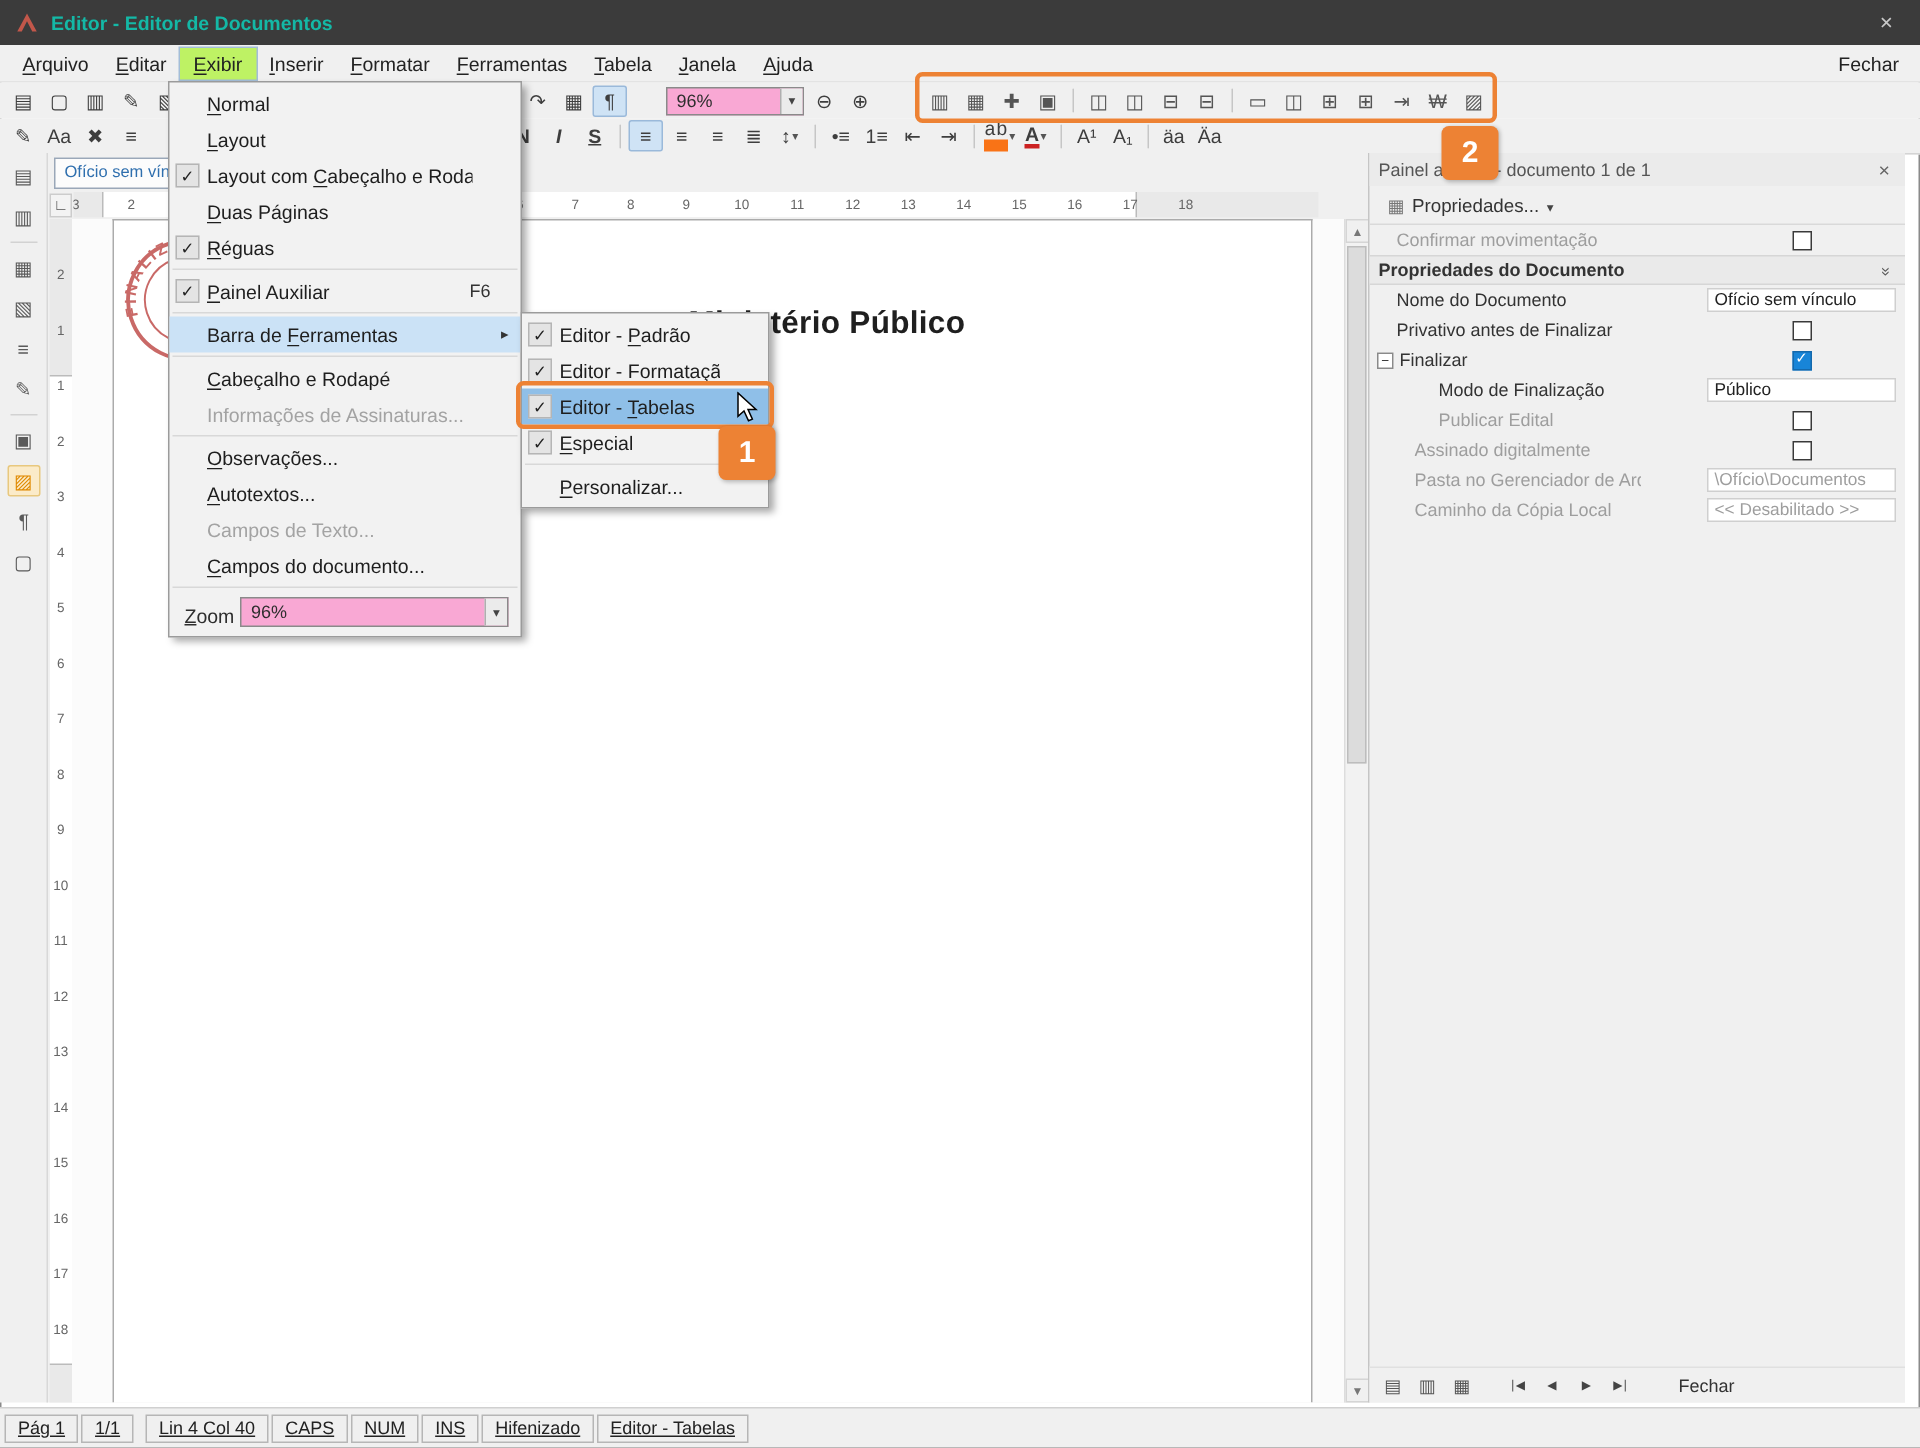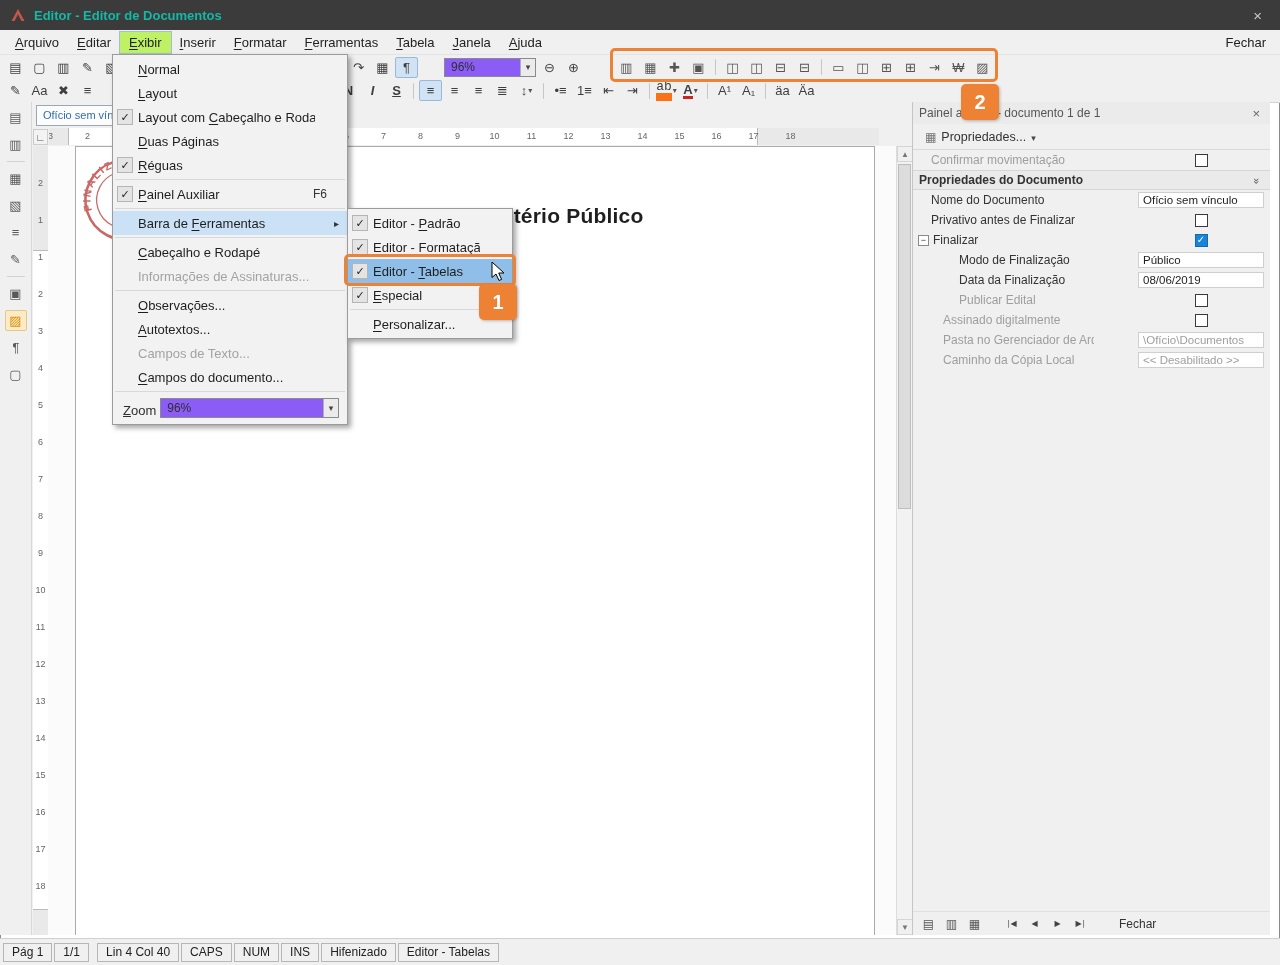--- a/index.html
+++ b/index.html
@@ -34,21 +34,21 @@
   .tb-icon.sep { width:1px; min-width:1px; height:16px; background:#C6C6C6; border:none; margin:0 4px; }
   .tb-icon.pressed { background:#CFE3F5; border:1px solid #9AB9DA; }
   .tb-icon.bold .glyph { font-weight:bold; }
   .tb-icon.italic .glyph { font-style:italic; font-weight:bold; }
   .tb-icon.underline .glyph { text-decoration:underline; font-weight:bold; }
   .tb-icon.dropdown::after { content:"▾"; font-size:8px; color:#555; margin-left:1px; }
   .tb-icon.hl .glyph { border-bottom:8px solid #f97316;font-family:Liberation Mono, monospace; }
   .tb-icon.fc .glyph { border-bottom:3px solid #CC2222; font-weight:bold; }
   .grp-mid { margin-left:224px; }
   .grp-tb2-main { margin-left:238px; }
-  .zoom-combo { width:92px; height:19px; margin-left:26px; background:#8b5cf6; border:1px solid #8A8A8A;
+  .zoom-combo { width:92px; height:19px; margin-left:26px; background:#f9a8d4; border:1px solid #8A8A8A;
                 display:flex; align-items:center; font-size:12px; }
   .zoom-combo .zoom-value { flex:1; padding-left:6px; }
   .combo-arrow { width:15px; height:100%; background:#EBEBEB; border-left:1px solid #AFAFAF;
                  display:flex; align-items:center; justify-content:center; }
   .combo-arrow::before { content:"▾"; font-size:9px; color:#444; }
   .grp-zoomicons { margin-left:2px; }
   .grp-table { margin-left:30px; }
   .grp-table .tb-icon { color:#555; }
 
   
@@ -129,21 +129,21 @@
   .spb-icon { width:21px; height:20px; display:flex; align-items:center; justify-content:center;
               color:#555; font-size:12px; }
   .spb-nav { display:flex; gap:2px; margin-left:14px; }
   .spb-nav .spb-icon { font-size:8px; color:#444; }
   .spb-fechar { margin-left:16px; font-size:12px; color:#333; padding:2px 10px; }
 
   
   .statusbar { position:absolute; left:0; top:938px; width:1280px; height:27px; background:#F0F0F0;
                border-top:1px solid #D0D0D0; display:flex; align-items:center; padding-left:3px; }
   .sb-cell { height:19px; border:1px solid #B6B6B6; background:#F0F0F0; font-size:12px; color:#222;
-             display:flex; align-items:center; padding:0 8px; margin-right:2px; white-space:nowrap; }
+             display:flex; align-items:center; padding:0 8px; margin-right:2px; white-space:nowrap;text-decoration:underline; }
   .sb-cell.gap { margin-left:6px; }
 
   
   .menu-popup { position:absolute; background:#F2F2F2; border:1px solid #9B9B9B;
                 box-shadow:3px 3px 5px rgba(0,0,0,.35); padding:2px 0; z-index:50; }
   .exibir-menu { left:112px; top:54px; width:236px; }
   .submenu-popup { left:347px; top:208px; width:166px; z-index:51; }
   .menu-item { height:24px; display:flex; align-items:center; padding-right:8px; font-size:13px; color:#1E1E1E; }
   .menu-item.sep { height:1px; background:#D8D8D8; margin:2px 2px; padding:0; }
   .menu-item .check { width:16px; height:16px; margin:0 5px 0 4px; flex:none;
@@ -579,29 +579,20 @@
         </div>
         <div class="prop-row indent2">
 
           <span class="prop-label">Modo de Finalização</span>
 
           <span class="prop-valwrap">
             <span class="prop-valuebox">Público</span>
 
           </span>
         </div>
-        <div class="prop-row indent2">
-
-          <span class="prop-label">Data da Finalização</span>
-
-          <span class="prop-valwrap">
-            <span class="prop-valuebox">08/06/2019</span>
-
-          </span>
-        </div>
         <div class="prop-row disabled indent2">
 
           <span class="prop-label">Publicar Edital</span>
 
           <span class="prop-valwrap">
 
             <span class="prop-checkwrap">
               <span class="checkbox"></span>
             </span>
           </span>

